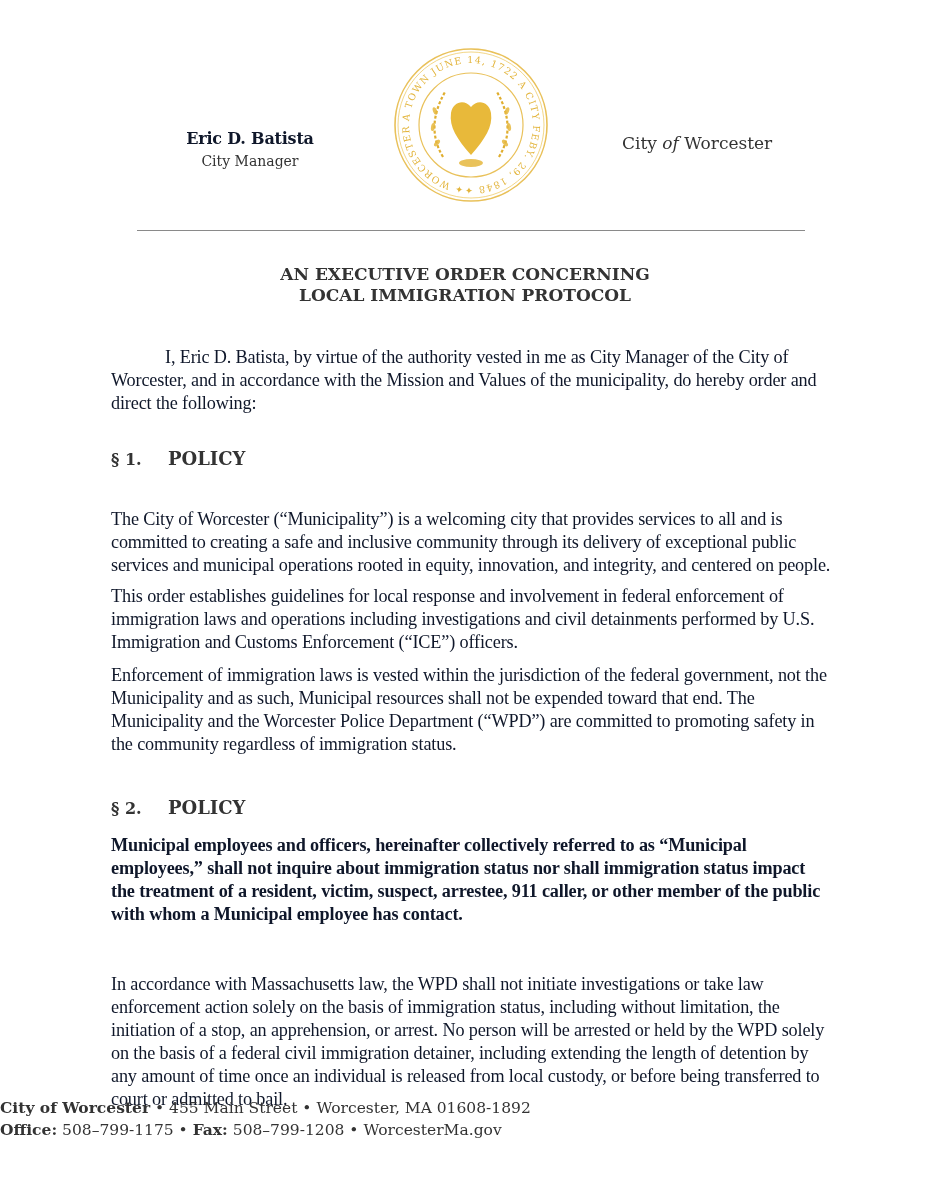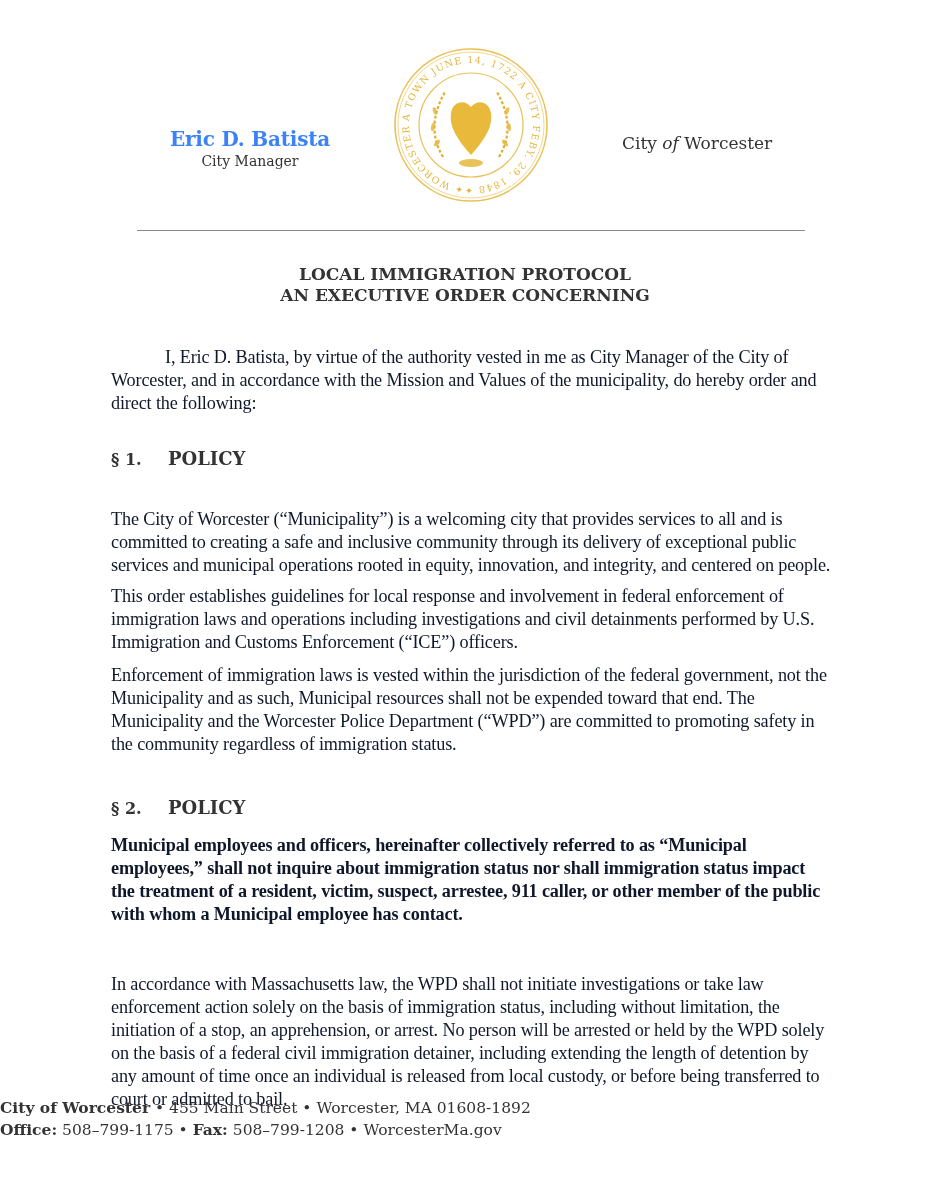--- a/index.html
+++ b/index.html
@@ -17,25 +17,25 @@
     }
     .letterhead-left {
       position: absolute;
       left: 150px;
       top: 128px;
       width: 200px;
       text-align: center;
     }
     .manager-name {
       font-weight: bold;
-      font-size: 20px;
+      font-size: 16px;
       line-height: 22px;
       font-family: "DejaVu Serif", "Liberation Serif", serif;
       letter-spacing: -0.2px;
-      color: #3b82f6;
+      color: #0f172a;
     }
     .manager-title {
       font-size: 14px;
       line-height: 22px;
       font-family: "DejaVu Serif", "Liberation Serif", serif;
       color: #333;
     }
     .letterhead-right {
       position: absolute;
       left: 622px;
@@ -145,22 +145,22 @@
   <path d="M 78 108 C 64 92 56 80 58 66 C 60 54 72 52 78 60 C 84 52 96 54 98 66 C 100 80 92 92 78 108 Z" fill="#E8B93A"></path>
 </svg>
 
 <div class="letterhead-right">
   <span>City </span><em>of</em><span> Worcester</span>
 </div>
 
 <div class="divider"></div>
 
 <div class="doc-title">
+  <div>AN EXECUTIVE ORDER CONCERNING</div>
   <div>LOCAL IMMIGRATION PROTOCOL</div>
-  <div>AN EXECUTIVE ORDER CONCERNING</div>
 </div>
 
 <div class="body-block intro">
   <p>I, Eric D. Batista, by virtue of the authority vested in me as City Manager of the City of Worcester, and in accordance with the Mission and Values of the municipality, do hereby order and direct the following:</p>
 </div>
 
 <div class="section-head" style="top:448px;">
   <span class="num">§ 1.</span><span>POLICY</span>
 </div>
 <div class="body-block" style="top:508px;">

